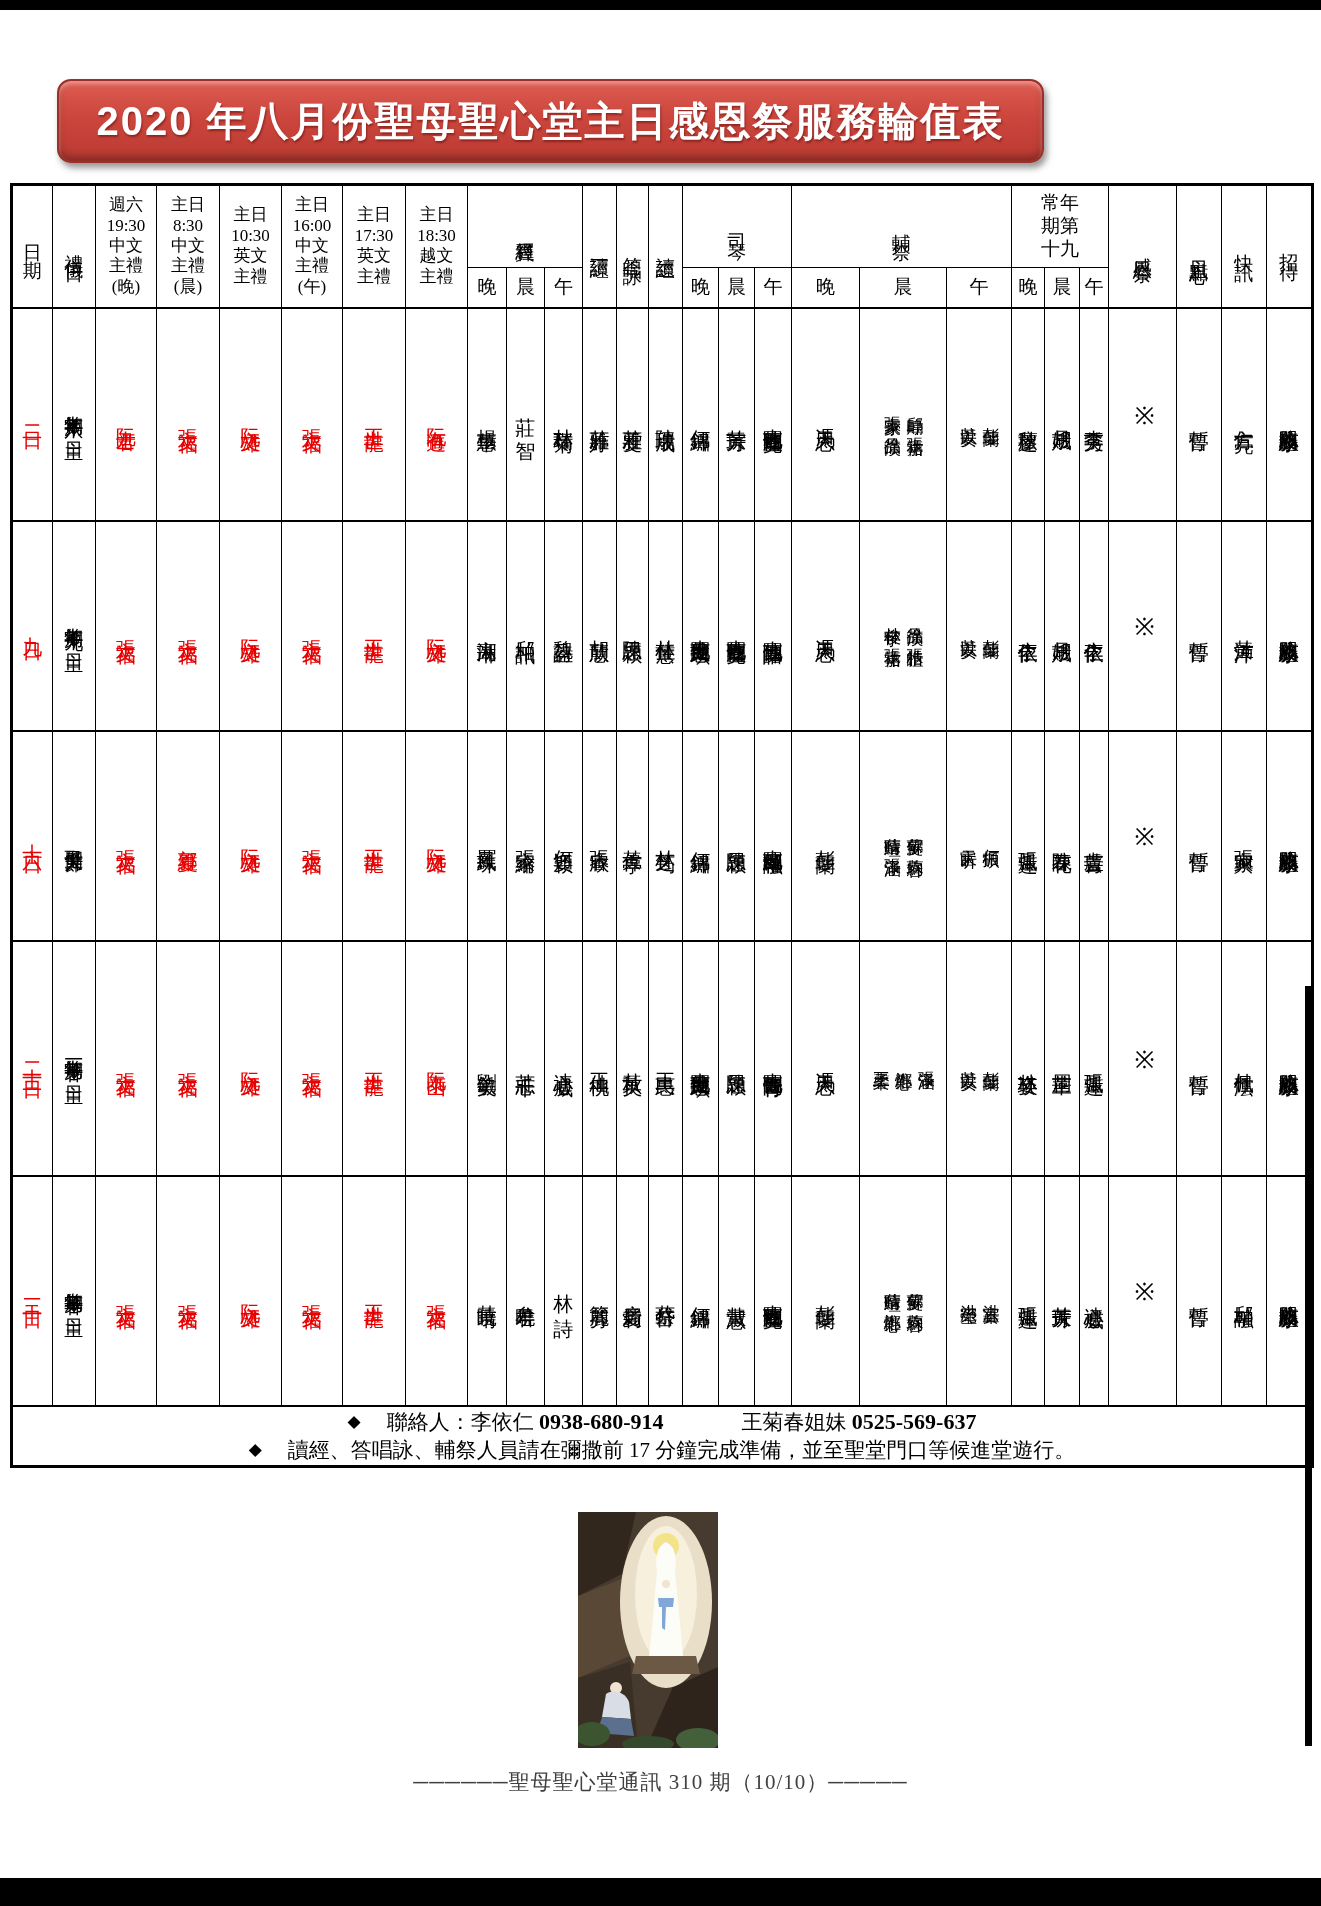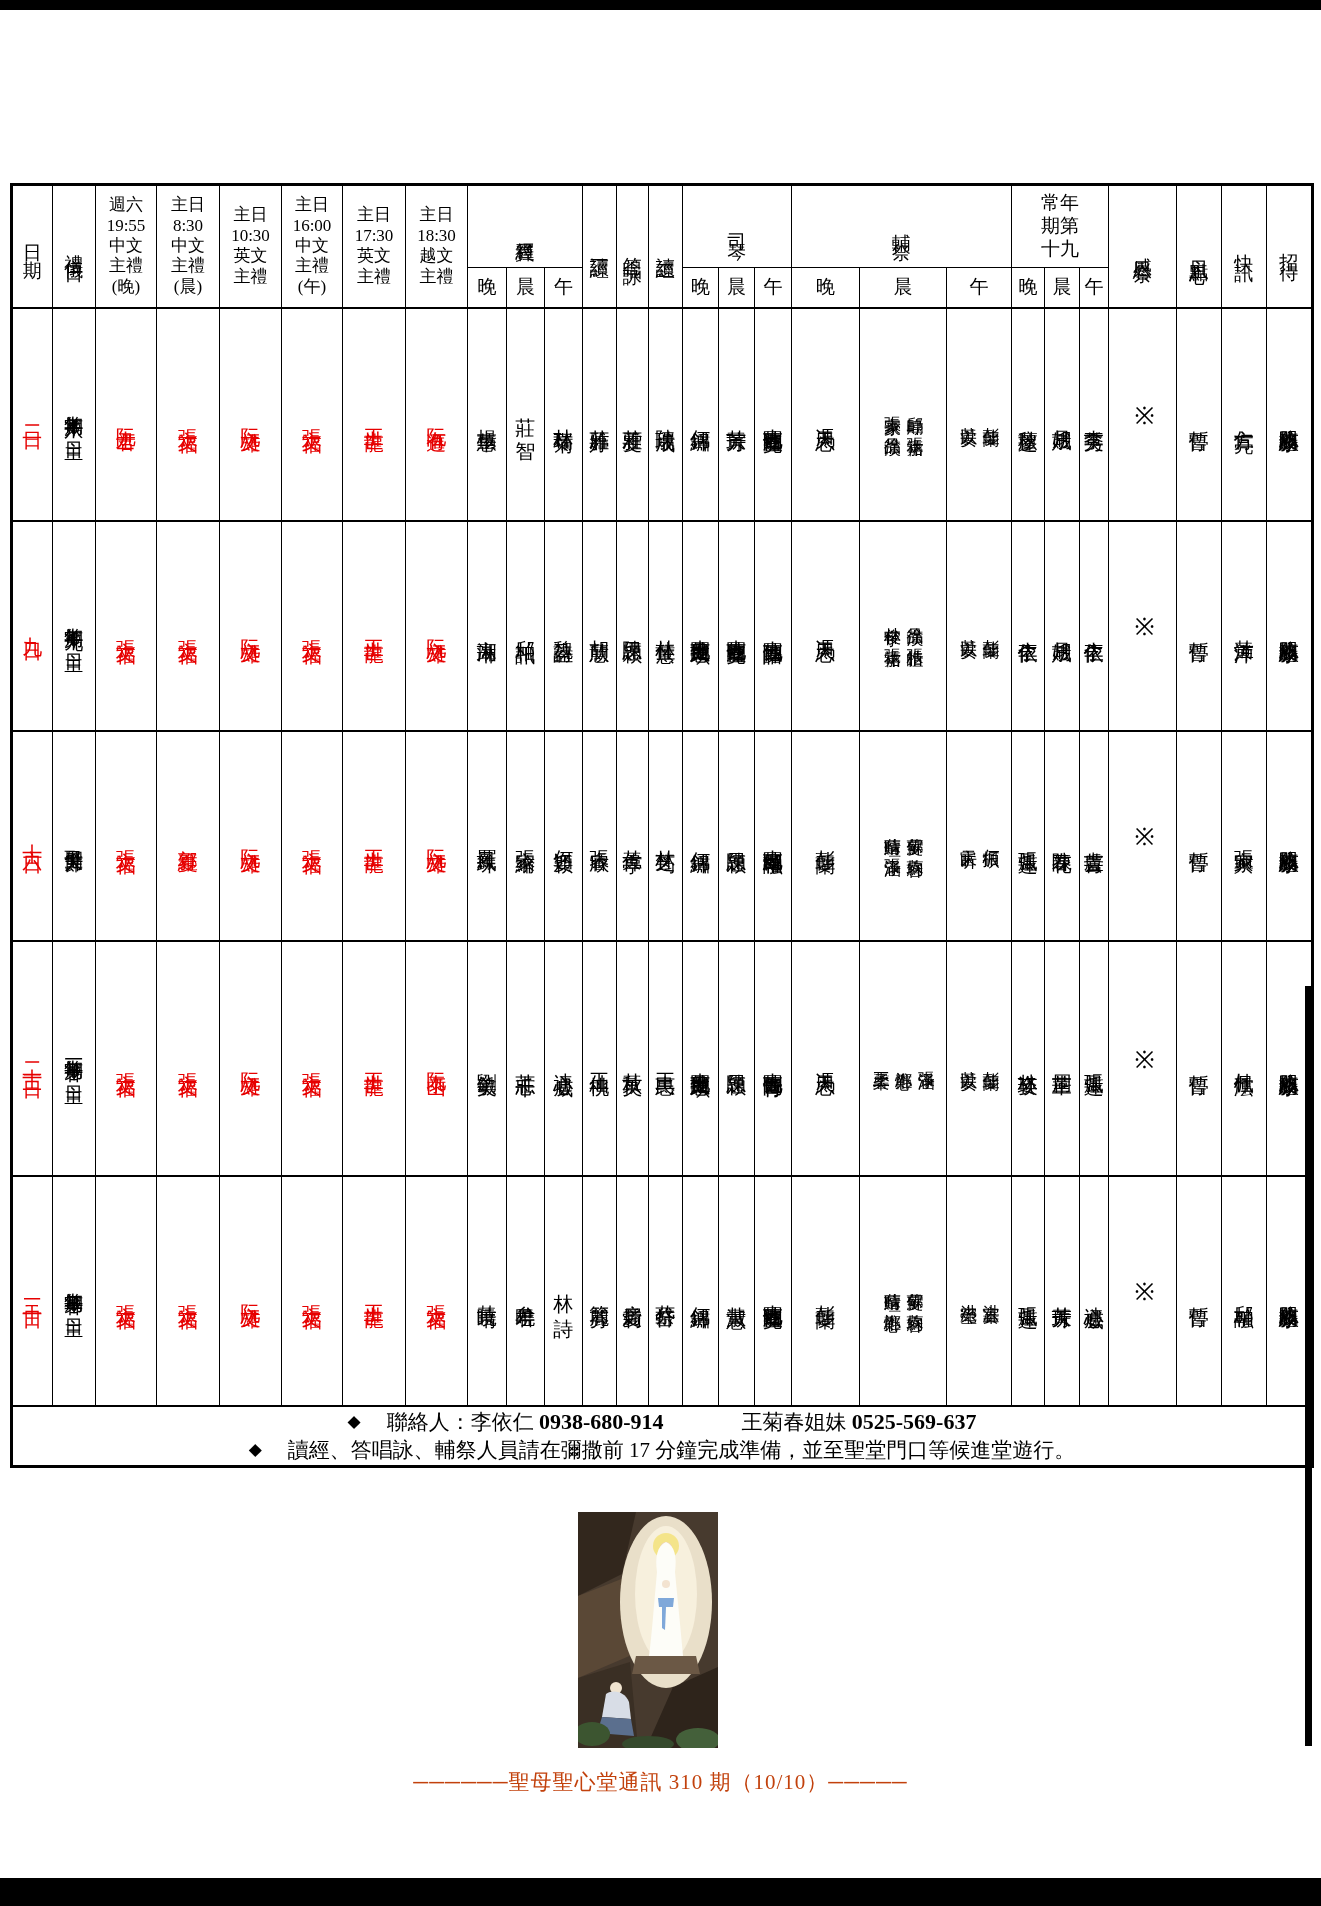--- a/index.html
+++ b/index.html
@@ -39,28 +39,31 @@
   .ls6{letter-spacing:6px;}.ls10{letter-spacing:10px;}.ls16{letter-spacing:16px;}
 
   td.notes{text-align:left;padding:6px 10px 10px 62px;font-size:21px;line-height:1.35;}
   .note-line{white-space:nowrap;}
   .bullet{font-size:17px;margin-right:26px;vertical-align:2px;}
   .gap{margin-left:78px;}
   .phone{font-weight:bold;font-size:22px;text-align:right;}
 
   .madonna{position:absolute;left:578px;top:1512px;width:140px;height:236px;}
   .caption{position:absolute;left:0;top:1768px;width:1321px;text-align:center;
-           color:#c2410c;font-size:21px;letter-spacing:1px;}
+           color:#404040;font-size:21px;letter-spacing:1px;}
 </style>
 </head>
 <body>
 
 <div class="page">
   <div class="top-bar"></div>
 
+  <div class="banner">
+    <div class="banner-title">2020 年八月份聖母聖心堂主日感恩祭服務輪值表</div>
+  </div>
 
   <table class="roster">
     <colgroup>
       <col style="width:41px">
         <col style="width:43px">
       <col style="width:61px">
         <col style="width:63px">
         <col style="width:62px">
       <col style="width:61px">
         <col style="width:63px">
@@ -84,21 +87,21 @@
         <col style="width:45px">
         <col style="width:45px">
         <col style="width:46px">
     </colgroup>
     <thead>
       <tr style="height:83px">
         <th rowspan="2"><span class="v ls16">日期</span></th>
         <th rowspan="2"><span class="v ls6">禮儀日</span></th>
         <th rowspan="2">
             <div class="mlabel">週六
-19:55
+19:30
 中文
 主禮
 (晚)</div>
           </th>
         <th rowspan="2">
             <div class="mlabel">主日
 8:30
 中文
 主禮
 (晨)</div>

